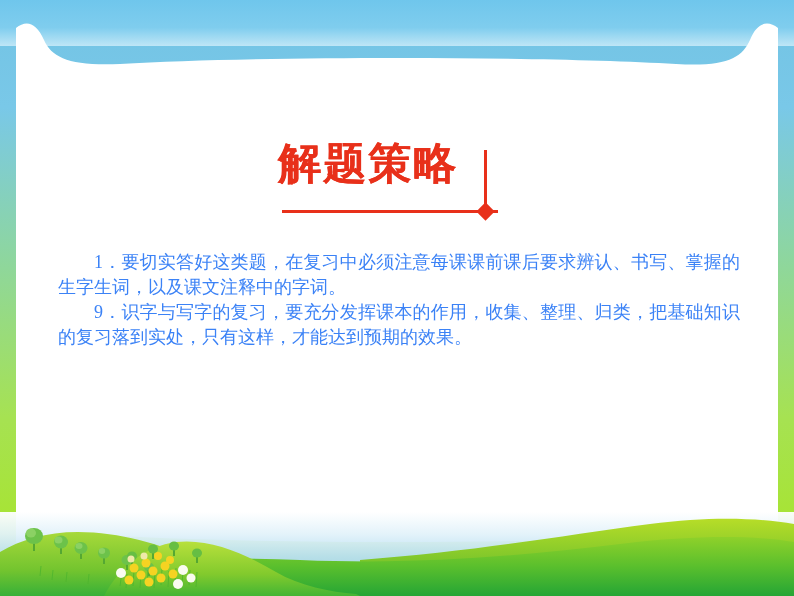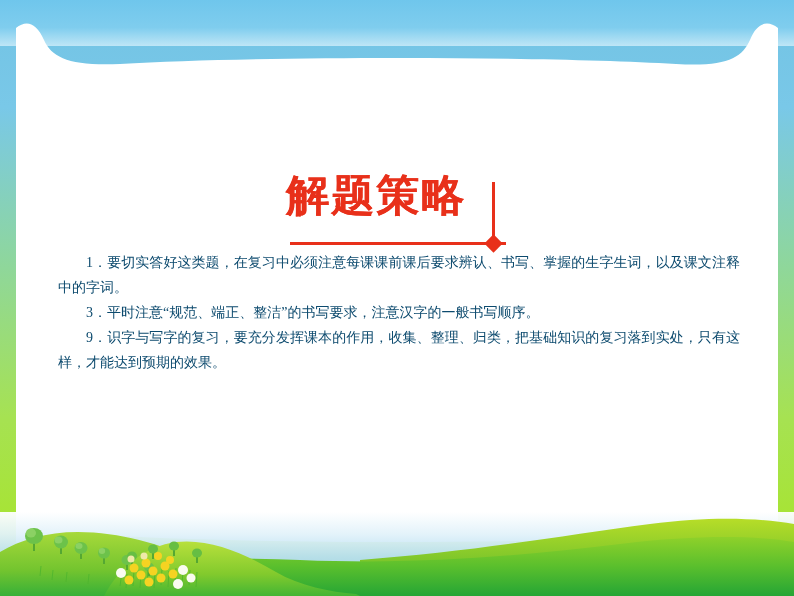--- a/index.html
+++ b/index.html
@@ -28,25 +28,24 @@
     left: 0;
     top: 0;
     width: 794px;
     height: 596px;
     display: block;
   }
 
   
   #title-block {
     position: absolute;
-    left: 286px;
+    left: 278px;
     top: 142px;
     width: 230px;
     height: 80px;
-    margin-top: 32px;
   }
   #title-text {
     position: absolute;
     left: 0px;
     top: 0px;
     font-family: "Liberation Serif", "DejaVu Serif", serif;
     font-size: 43px;
     font-weight: bold;
     color: #E8301A;
     letter-spacing: 2px;
@@ -80,23 +79,23 @@
     transform: rotate(45deg);
   }
 
   
   #body-text {
     position: absolute;
     left: 58px;
     top: 250px;
     width: 682px;
     font-family: "Liberation Serif", "DejaVu Serif", serif;
-    font-size: 14px;
+    font-size: 18px;
     line-height: 25px;
-    color: #0c4a6e;
+    color: #3b82f6;
     text-align: justify;
   }
   #body-text p {
     margin: 0 0 0 0;
     text-indent: 2em;
   }
 </style>
 </head>
 <body>
 
@@ -288,17 +287,16 @@
 
   <div id="title-block">
     <div id="title-text">解题策略</div>
     <div id="title-rule-h"></div>
     <div id="title-rule-v"></div>
     <div id="title-diamond"></div>
   </div>
 
   <div id="body-text">
     <p>1．要切实答好这类题，在复习中必须注意每课课前课后要求辨认、书写、掌握的生字生词，以及课文注释中的字词。</p>
-    <p>3．平时注意“规范、端正、整洁”的书写要求，注意汉字的一般书写顺序。</p>
     <p>9．识字与写字的复习，要充分发挥课本的作用，收集、整理、归类，把基础知识的复习落到实处，只有这样，才能达到预期的效果。</p>
   </div>
 
 </div>
 
 </body></html>

